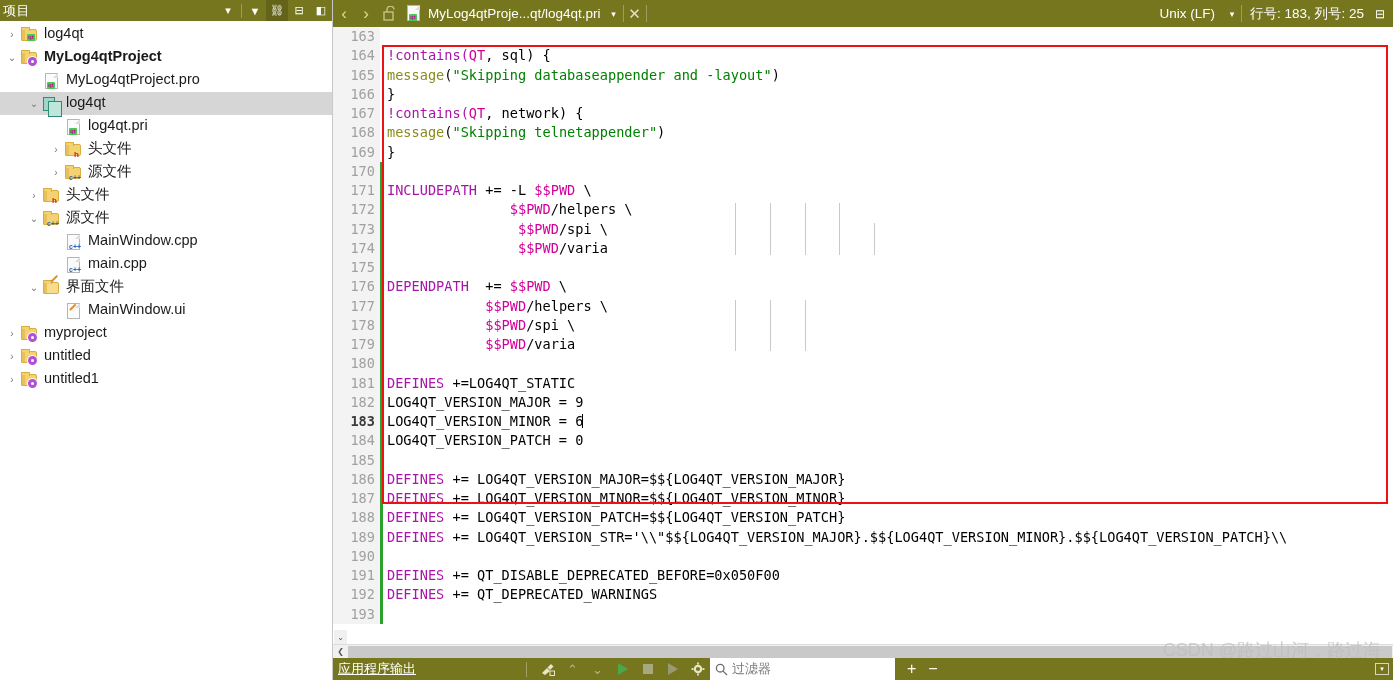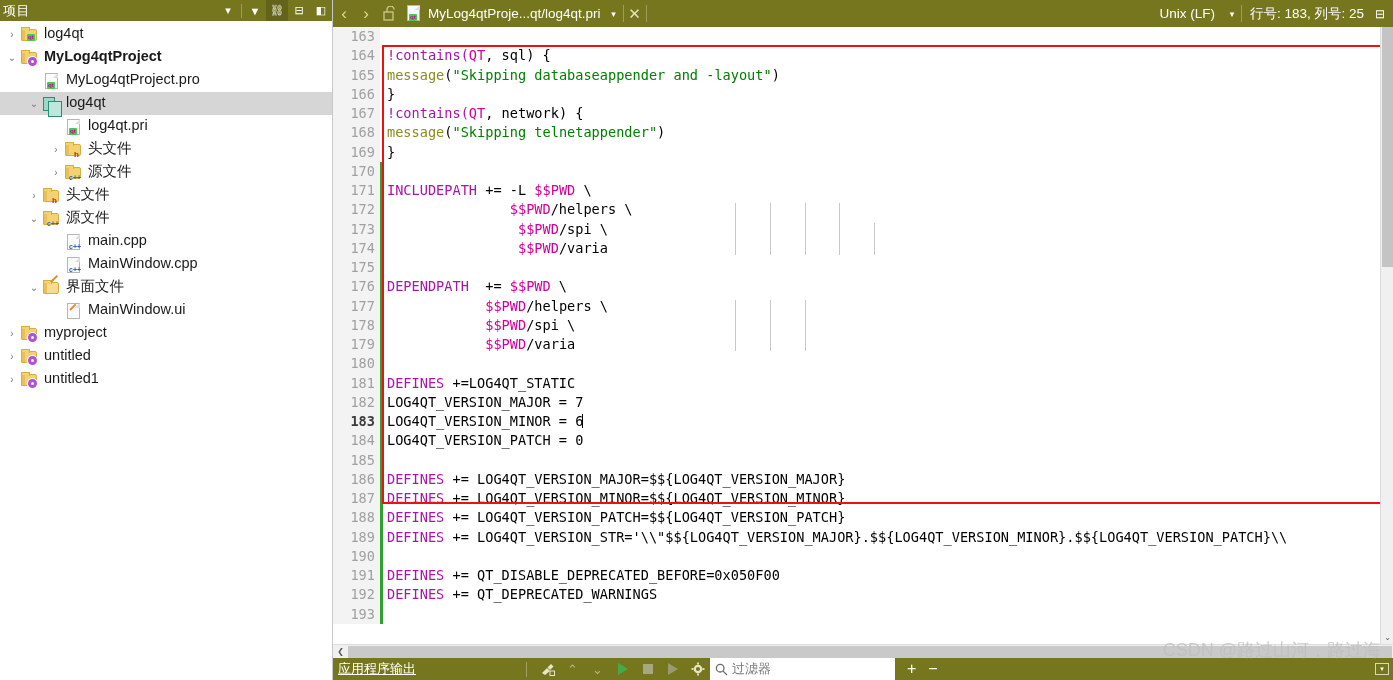--- a/index.html
+++ b/index.html
@@ -202,20 +202,21 @@
     position: relative;
     background: #ffffff;
     overflow: hidden;
     display: flex;
     flex-direction: column;
   }
   #editor-body {
     flex: 1;
     position: relative;
     display: flex;
+    flex-direction: column;
     overflow: hidden;
     justify-content: space-between;
   }
   #code-area {
     flex: 1;
     position: relative;
     overflow: hidden;
     font-family: "DejaVu Sans Mono", monospace;
     font-size: 13.6px;
     line-height: 19.25px;
@@ -433,30 +434,30 @@
           </span>
           <span class="tlabel">源文件</span>
         </div>
         <div class="trow">
           <span style="width:48px;flex:none;"></span>
           <span class="twist"></span>
           <span class="ticon">
             <span class="sheet"></span>
             <span class="badge cpp">c++</span>
           </span>
-          <span class="tlabel">main.cpp</span>
+          <span class="tlabel">MainWindow.cpp</span>
         </div>
         <div class="trow">
           <span style="width:48px;flex:none;"></span>
           <span class="twist"></span>
           <span class="ticon">
             <span class="sheet"></span>
             <span class="badge cpp">c++</span>
           </span>
-          <span class="tlabel">MainWindow.cpp</span>
+          <span class="tlabel">main.cpp</span>
         </div>
         <div class="trow">
           <span style="width:26px;flex:none;"></span>
           <span class="twist">⌄</span>
           <span class="ticon">
             <span class="fold left-dark" style="background:#f7dc8d"></span>
             <span class="pencil"></span>
           </span>
           <span class="tlabel">界面文件</span>
         </div>
@@ -546,21 +547,21 @@
             <div class="cline"><span class="lnum">172</span><span class="chg on"></span><span class="ctext"><span class="op">               </span><span class="qt">$$PWD</span><span class="op">/helpers \</span></span></div>
             <div class="cline"><span class="lnum">173</span><span class="chg on"></span><span class="ctext"><span class="op">                </span><span class="qt">$$PWD</span><span class="op">/spi \</span></span></div>
             <div class="cline"><span class="lnum">174</span><span class="chg on"></span><span class="ctext"><span class="op">                </span><span class="qt">$$PWD</span><span class="op">/varia</span></span></div>
             <div class="cline"><span class="lnum">175</span><span class="chg on"></span><span class="ctext"></span></div>
             <div class="cline"><span class="lnum">176</span><span class="chg on"></span><span class="ctext"><span class="kw">DEPENDPATH</span><span class="op">  += </span><span class="qt">$$PWD</span><span class="op"> \</span></span></div>
             <div class="cline"><span class="lnum">177</span><span class="chg on"></span><span class="ctext"><span class="op">            </span><span class="qt">$$PWD</span><span class="op">/helpers \</span></span></div>
             <div class="cline"><span class="lnum">178</span><span class="chg on"></span><span class="ctext"><span class="op">            </span><span class="qt">$$PWD</span><span class="op">/spi \</span></span></div>
             <div class="cline"><span class="lnum">179</span><span class="chg on"></span><span class="ctext"><span class="op">            </span><span class="qt">$$PWD</span><span class="op">/varia</span></span></div>
             <div class="cline"><span class="lnum">180</span><span class="chg on"></span><span class="ctext"></span></div>
             <div class="cline"><span class="lnum">181</span><span class="chg on"></span><span class="ctext"><span class="kw">DEFINES</span><span class="op"> +=LOG4QT_STATIC</span></span></div>
-            <div class="cline"><span class="lnum">182</span><span class="chg on"></span><span class="ctext"><span class="op">LOG4QT_VERSION_MAJOR = 7</span></span></div>
+            <div class="cline"><span class="lnum">182</span><span class="chg on"></span><span class="ctext"><span class="op">LOG4QT_VERSION_MAJOR = 9</span></span></div>
             <div class="cline cur"><span class="lnum">183</span><span class="chg on"></span><span class="ctext"><span class="op">LOG4QT_VERSION_MINOR = 6</span><span class="caret"></span></span></div>
             <div class="cline"><span class="lnum">184</span><span class="chg on"></span><span class="ctext"><span class="op">LOG4QT_VERSION_PATCH = 0</span></span></div>
             <div class="cline"><span class="lnum">185</span><span class="chg on"></span><span class="ctext"></span></div>
             <div class="cline"><span class="lnum">186</span><span class="chg on"></span><span class="ctext"><span class="kw">DEFINES</span><span class="op"> += LOG4QT_VERSION_MAJOR=$${LOG4QT_VERSION_MAJOR}</span></span></div>
             <div class="cline"><span class="lnum">187</span><span class="chg on"></span><span class="ctext"><span class="kw">DEFINES</span><span class="op"> += LOG4QT_VERSION_MINOR=$${LOG4QT_VERSION_MINOR}</span></span></div>
             <div class="cline"><span class="lnum">188</span><span class="chg on"></span><span class="ctext"><span class="kw">DEFINES</span><span class="op"> += LOG4QT_VERSION_PATCH=$${LOG4QT_VERSION_PATCH}</span></span></div>
             <div class="cline"><span class="lnum">189</span><span class="chg on"></span><span class="ctext"><span class="kw">DEFINES</span><span class="op"> += LOG4QT_VERSION_STR='\\"$${LOG4QT_VERSION_MAJOR}.$${LOG4QT_VERSION_MINOR}.$${LOG4QT_VERSION_PATCH}\\</span></span></div>
             <div class="cline"><span class="lnum">190</span><span class="chg on"></span><span class="ctext"></span></div>
             <div class="cline"><span class="lnum">191</span><span class="chg on"></span><span class="ctext"><span class="kw">DEFINES</span><span class="op"> += QT_DISABLE_DEPRECATED_BEFORE=0x050F00</span></span></div>
             <div class="cline"><span class="lnum">192</span><span class="chg on"></span><span class="ctext"><span class="kw">DEFINES</span><span class="op"> += QT_DEPRECATED_WARNINGS</span></span></div>

